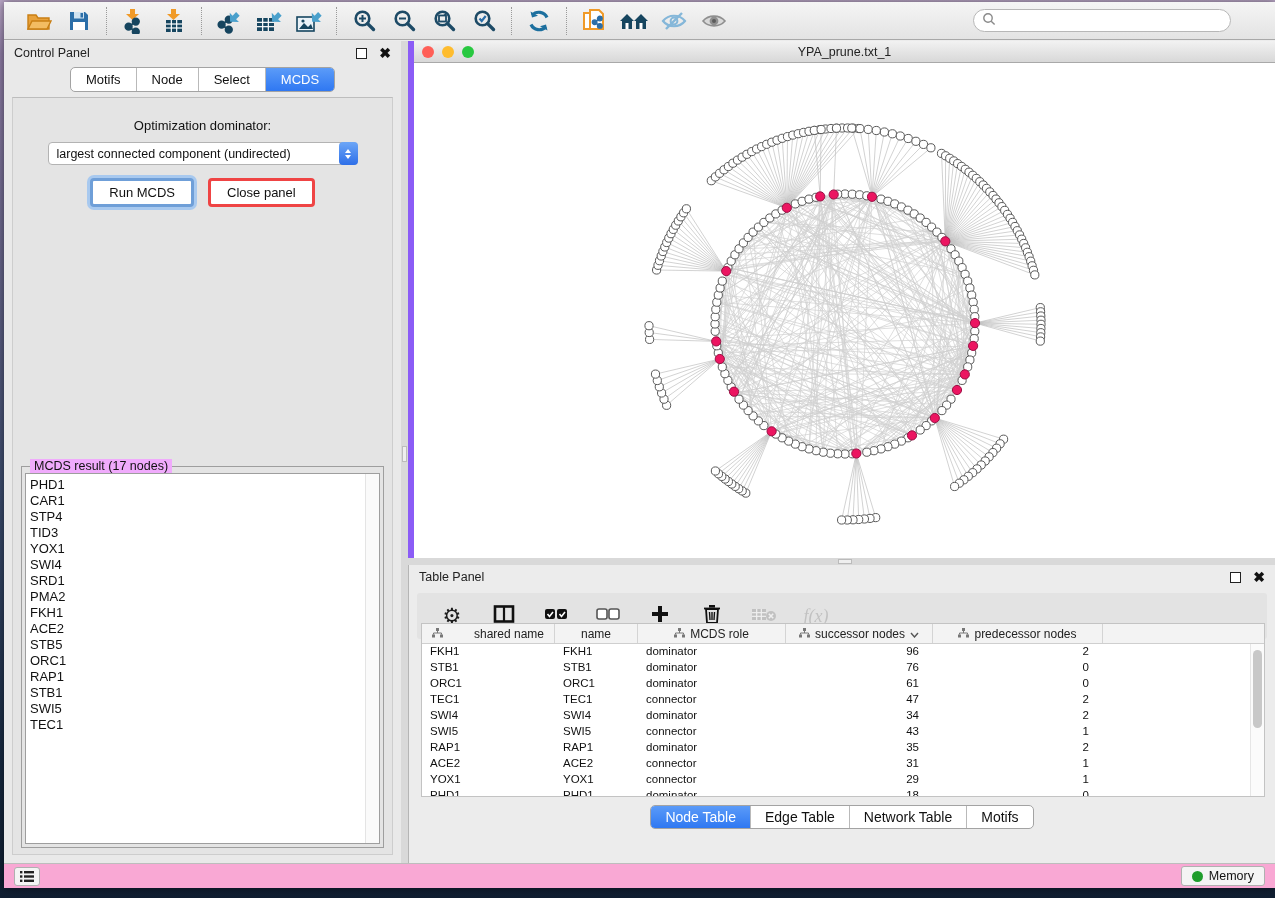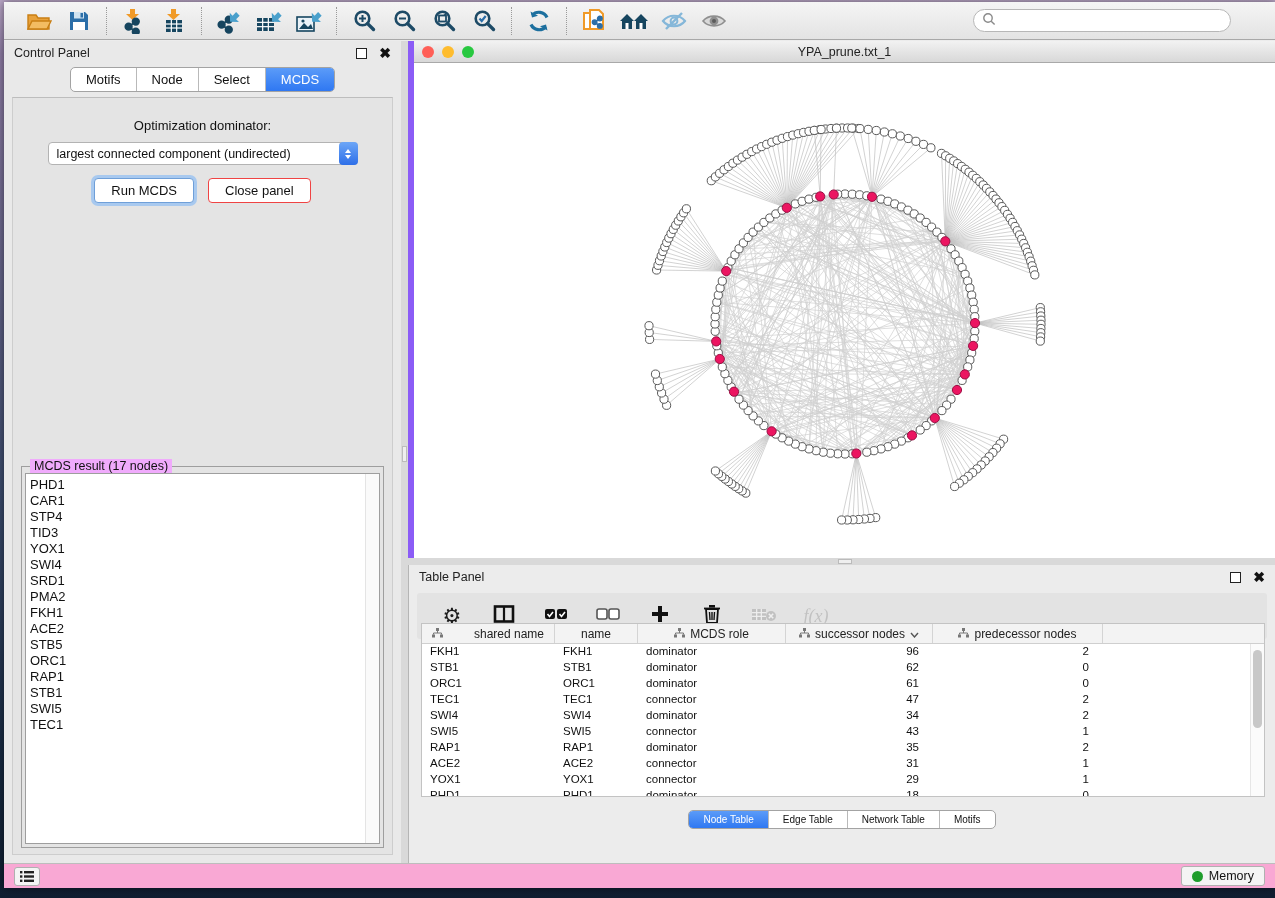--- a/index.html
+++ b/index.html
@@ -39,21 +39,21 @@
   .opt-label { text-align:center; font-size:13px; color:#111; margin-top:20px; }
   .combo { width:310px; height:23px; margin:9px auto 0; background:#fff; border:1px solid #b3b3b3; border-radius:4px;
     display:flex; align-items:center; position:relative; cursor:default; }
   .combo .val { flex:1; font-size:12.5px; padding-left:8px; color:#111; white-space:nowrap; }
   .combo .stepper { width:19px; height:23px; margin-right:-1px; border-radius:4px;
     background:linear-gradient(180deg,#6ca6f7,#2e6fe8); display:flex; flex-direction:column; align-items:center; justify-content:center; gap:2px; }
   .stepper i { width:0; height:0; border-left:3.5px solid transparent; border-right:3.5px solid transparent; }
   .stepper i.up { border-bottom:4px solid #fff; }
   .stepper i.dn { border-top:4px solid #fff; }
   .btn-row { display:flex; justify-content:center; gap:14px; margin-top:13px; }
-  .pushbtn { background:#fff; border:1px solid #ef4444; border-radius:4px; padding:4px 16px; font-size:13px; color:#111; cursor:default; }
+  .pushbtn { background:#fff; border:3px solid #ef4444; border-radius:4px; padding:4px 16px; font-size:13px; color:#111; cursor:default; }
   .pushbtn.focus { box-shadow:0 0 0 3px #a8c9ef; border-color:#6f9fd8; }
 
   .result-group { position:absolute; left:6px; right:6px; top:368px; bottom:6px; border:1px solid #9e9e9e; margin:0 2px; background:#e4e4e4; }
   .result-legend { position:absolute; top:-8px; left:8px; background:#f0abfc; padding:0 4px; font-size:12.5px; color:#111; }
   .result-list { position:absolute; inset:8px 3px 3px 3px; top:6px; background:#fff; border:1px solid #9e9e9e; overflow:hidden; }
   .result-list .inner { position:absolute; inset:0 14px 0 0; padding:3px 0 0 4px; }
   .result-list .track { position:absolute; right:0; top:0; bottom:0; width:14px; background:#fafafa; border-left:1px solid #e4e4e4; }
   .mcds-item { font-size:13px; color:#111; line-height:16px; }
 
   
@@ -85,21 +85,21 @@
   .th { display:flex; align-items:center; justify-content:center; gap:5px; font-size:12px; color:#222;
     border-right:1px solid #d4d4d4; overflow:hidden; white-space:nowrap; cursor:default; }
   .tbl-rows { position:absolute; left:0; right:14px; top:20px; bottom:0; overflow:hidden; }
   .tr { display:flex; height:16px; }
   .td { font-size:11.5px; color:#111; padding:1px 8px 0 8px; white-space:nowrap; overflow:hidden; }
   .td.num { text-align:right; padding-right:14px; }
   .tbl-vscroll { position:absolute; right:0; top:20px; bottom:0; width:14px; background:#fbfbfb; border-left:1px solid #e6e6e6; }
   .tbl-vscroll .thumb { position:absolute; left:2px; right:2px; top:6px; height:78px; background:#c8c8c8; border-radius:5px; }
 
   .bottom-tabs { position:absolute; left:0; right:0; bottom:34px; display:flex; justify-content:center; }
-  .bottom-tabs .seg { font-size:10px; }
+  .bottom-tabs .seg { font-size:14px; }
   .bottom-tabs .tab { padding:3px 14px; }
 
   
   .statusbar { position:absolute; left:0; right:0; bottom:0; height:25px; background:#f9a8d4; border-top:1px solid #bdbdbd;
     display:flex; align-items:center; padding:0 10px; }
   .status-left-btn { width:26px; height:19px; background:#f4f4f4; border:1px solid #b0b0b0; border-radius:3px;
     display:flex; align-items:center; justify-content:center; cursor:default; }
   .status-spacer { flex:1; }
   .memory-btn { height:20px; background:#f4f4f4; border:1px solid #b0b0b0; border-radius:3px;
     display:flex; align-items:center; gap:6px; padding:0 10px; font-size:12.5px; color:#111; cursor:default; }
@@ -1299,21 +1299,21 @@
             <div class="td" style="width: 133px;">FKH1</div>
             <div class="td" style="width: 83px;">FKH1</div>
             <div class="td" style="width: 148px;">dominator</div>
             <div class="td num" style="width: 147px;">96</div>
             <div class="td num" style="width: 170px;">2</div>
           </div>
           <div class="tr">
             <div class="td" style="width: 133px;">STB1</div>
             <div class="td" style="width: 83px;">STB1</div>
             <div class="td" style="width: 148px;">dominator</div>
-            <div class="td num" style="width: 147px;">62</div>
+            <div class="td num" style="width: 147px;">76</div>
             <div class="td num" style="width: 170px;">0</div>
           </div>
           <div class="tr">
             <div class="td" style="width: 133px;">ORC1</div>
             <div class="td" style="width: 83px;">ORC1</div>
             <div class="td" style="width: 148px;">dominator</div>
             <div class="td num" style="width: 147px;">61</div>
             <div class="td num" style="width: 170px;">0</div>
           </div>
           <div class="tr">

